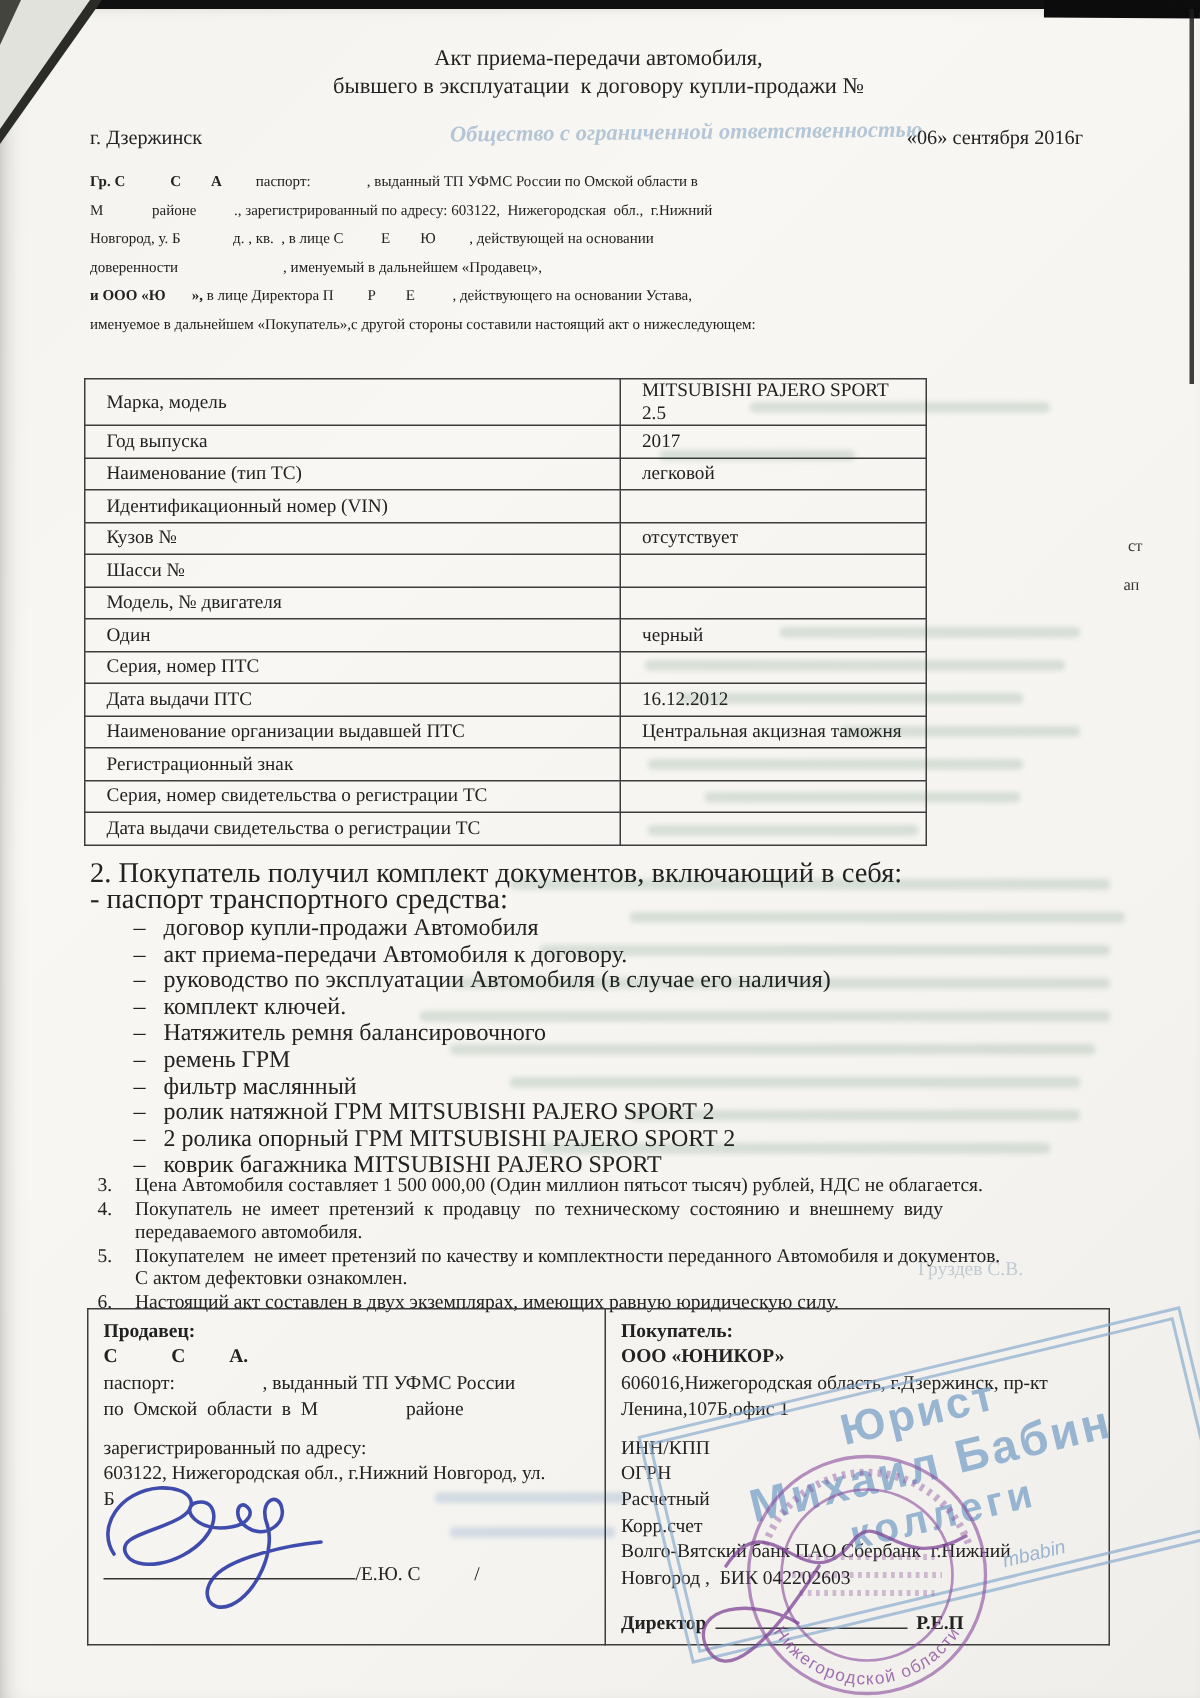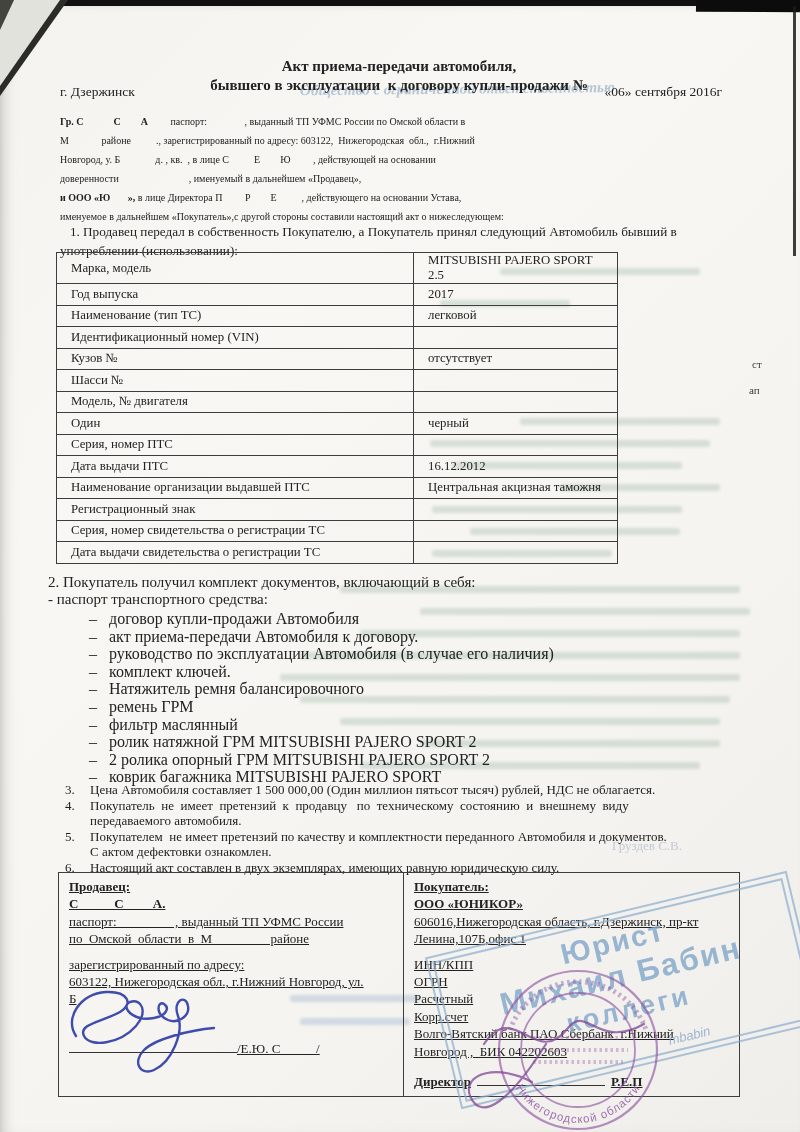--- a/index.html
+++ b/index.html
@@ -10,40 +10,40 @@
     box-shadow:inset 12px 0 18px -14px rgba(0,0,0,.35), inset 0 10px 14px -12px rgba(0,0,0,.4);
   }
   
   .scan-top-bar{position:absolute;left:0;top:0;width:800px;height:6px;background:#101010;}
   .scan-topright{position:absolute;left:696px;top:0;width:104px;height:12px;background:#0c0c0c;transform:rotate(.4deg);}
   .scan-right-line{position:absolute;left:793px;top:6px;width:3px;height:250px;background:#1c1c1c;opacity:.85;}
   .fold-outer{position:absolute;left:0;top:0;width:70px;height:100px;background:#2b2b28;clip-path:polygon(0 0,68px 0,0 96px);}
   .fold-inner{position:absolute;left:0;top:0;width:66px;height:94px;background:#e2e2dd;clip-path:polygon(0 0,60px 0,0 86px);}
   .fold-corner{position:absolute;left:0;top:0;width:26px;height:38px;background:#44443f;clip-path:polygon(0 0,14px 0,0 30px);}
 
-  .title{position:absolute;left:60px;top:30px;width:678px;text-align:center;font-weight:bold;font-size:15px;line-height:19px;margin-top:27px;}
+  .title{position:absolute;left:60px;top:30px;width:678px;text-align:center;font-weight:normal;font-size:15px;line-height:19px;}
   .cityrow{position:absolute;left:60px;top:84px;width:662px;display:flex;justify-content:space-between;font-size:13.5px;gap:28px;}
   .intro{position:absolute;left:60px;top:112px;width:690px;font-size:10px;line-height:19px;white-space:nowrap;}
   .intro b{font-weight:bold;}
   .s1{position:absolute;left:60px;top:222px;width:678px;font-size:13.2px;line-height:19px;}
 
   table.veh{position:absolute;left:56px;top:252px;width:562px;border-collapse:collapse;font-size:12.8px;}
   table.veh td{border:1.4px solid #3d3d3d;height:20.5px;padding:0 6px 0 14px;vertical-align:middle;}
   table.veh td.lbl{width:336px;}
   table.veh td.val{font-weight:normal;}
 
-  .s2{position:absolute;left:48px;top:574px;width:678px;font-size:15px;line-height:17.4px;}
+  .s2{position:absolute;left:60px;top:574px;width:678px;font-size:19px;line-height:17.4px;}
   .dashlist{position:absolute;left:77px;top:610px;width:690px;font-size:16px;line-height:17.6px;}
   .dash-item{padding-left:32px;position:relative;}
   .dash-item::before{content:"–";position:absolute;left:12px;}
   .numlist{position:absolute;left:60px;top:782px;width:690px;font-size:13px;line-height:15.6px;}
   .num-item{position:relative;padding-left:30px;}
   .num-item .num{position:absolute;left:5px;}
 
-  table.sig{position:absolute;left:58px;top:872px;width:682px;height:220px;border-collapse:collapse;font-size:13px;text-decoration:underline;}
+  table.sig{position:absolute;left:58px;top:872px;width:682px;height:220px;border-collapse:collapse;font-size:13px;}
   table.sig td{border:1.4px solid #3d3d3d;vertical-align:top;padding:5px 8px 6px 10px;line-height:17.4px;}
   td.seller-cell{width:326px;}
   .bold{font-weight:bold;}
   .gap8{height:8px;}
   .gap26{height:30px;}
   .sigline{display:inline-block;width:168px;border-bottom:1.3px solid #333;height:14px;}
   .dirline{display:inline-block;width:128px;border-bottom:1.3px solid #333;height:14px;margin:0 6px;}
   .dirrow{margin-top:11px;font-weight:bold;}
 
   
@@ -119,24 +119,20 @@
 
   <div class="intro">
     <div><b>Гр. С&nbsp;&nbsp;&nbsp;&nbsp;&nbsp;&nbsp;&nbsp;&nbsp;&nbsp;&nbsp;&nbsp;&nbsp;С&nbsp;&nbsp;&nbsp;&nbsp;&nbsp;&nbsp;&nbsp;&nbsp;А</b><span>&nbsp;&nbsp;&nbsp;&nbsp;&nbsp;&nbsp;&nbsp;&nbsp;&nbsp;паспорт:&nbsp;&nbsp;&nbsp;&nbsp;&nbsp;&nbsp;&nbsp;&nbsp;&nbsp;&nbsp;&nbsp;&nbsp;&nbsp;&nbsp;&nbsp;, выданный ТП УФМС России по Омской области в</span></div>
     <div>М&nbsp;&nbsp;&nbsp;&nbsp;&nbsp;&nbsp;&nbsp;&nbsp;&nbsp;&nbsp;&nbsp;&nbsp;&nbsp;районе&nbsp;&nbsp;&nbsp;&nbsp;&nbsp;&nbsp;&nbsp;&nbsp;&nbsp;&nbsp;., зарегистрированный по адресу:&nbsp;603122,&nbsp; Нижегородская&nbsp; обл.,&nbsp; г.Нижний</div>
     <div>Новгород, у. Б&nbsp;&nbsp;&nbsp;&nbsp;&nbsp;&nbsp;&nbsp;&nbsp;&nbsp;&nbsp;&nbsp;&nbsp;&nbsp;&nbsp;д.&nbsp;, кв.&nbsp;&nbsp;, в лице С&nbsp;&nbsp;&nbsp;&nbsp;&nbsp;&nbsp;&nbsp;&nbsp;&nbsp;&nbsp;Е&nbsp;&nbsp;&nbsp;&nbsp;&nbsp;&nbsp;&nbsp;&nbsp;Ю&nbsp;&nbsp;&nbsp;&nbsp;&nbsp;&nbsp;&nbsp;&nbsp;&nbsp;, действующей на основании</div>
     <div>доверенности&nbsp;&nbsp;&nbsp;&nbsp;&nbsp;&nbsp;&nbsp;&nbsp;&nbsp;&nbsp;&nbsp;&nbsp;&nbsp;&nbsp;&nbsp;&nbsp;&nbsp;&nbsp;&nbsp;&nbsp;&nbsp;&nbsp;&nbsp;&nbsp;&nbsp;&nbsp;&nbsp;&nbsp;, именуемый в дальнейшем «Продавец»,</div>
     <div><b>и ООО «Ю&nbsp;&nbsp;&nbsp;&nbsp;&nbsp;&nbsp;&nbsp;»,</b><span> в лице Директора П&nbsp;&nbsp;&nbsp;&nbsp;&nbsp;&nbsp;&nbsp;&nbsp;&nbsp;Р&nbsp;&nbsp;&nbsp;&nbsp;&nbsp;&nbsp;&nbsp;&nbsp;Е&nbsp;&nbsp;&nbsp;&nbsp;&nbsp;&nbsp;&nbsp;&nbsp;&nbsp;&nbsp;, действующего на основании Устава,</span></div>
     <div>именуемое в дальнейшем «Покупатель»,с другой стороны составили настоящий акт о нижеследующем:</div>
   </div>
 
-  <div class="s1">
-    <div>&nbsp;&nbsp;&nbsp;1. Продавец передал в собственность Покупателю, а Покупатель принял следующий Автомобиль бывший в</div>
-    <div>употреблении (использовании):</div>
-  </div>
 
   <table class="veh">
     <tbody>
       <tr>
           <td class="lbl">Марка, модель</td>
           <td class="val">MITSUBISHI PAJERO SPORT 2.5</td>
         </tr>
       <tr>
           <td class="lbl">Год выпуска</td>
           <td class="val">2017</td>

